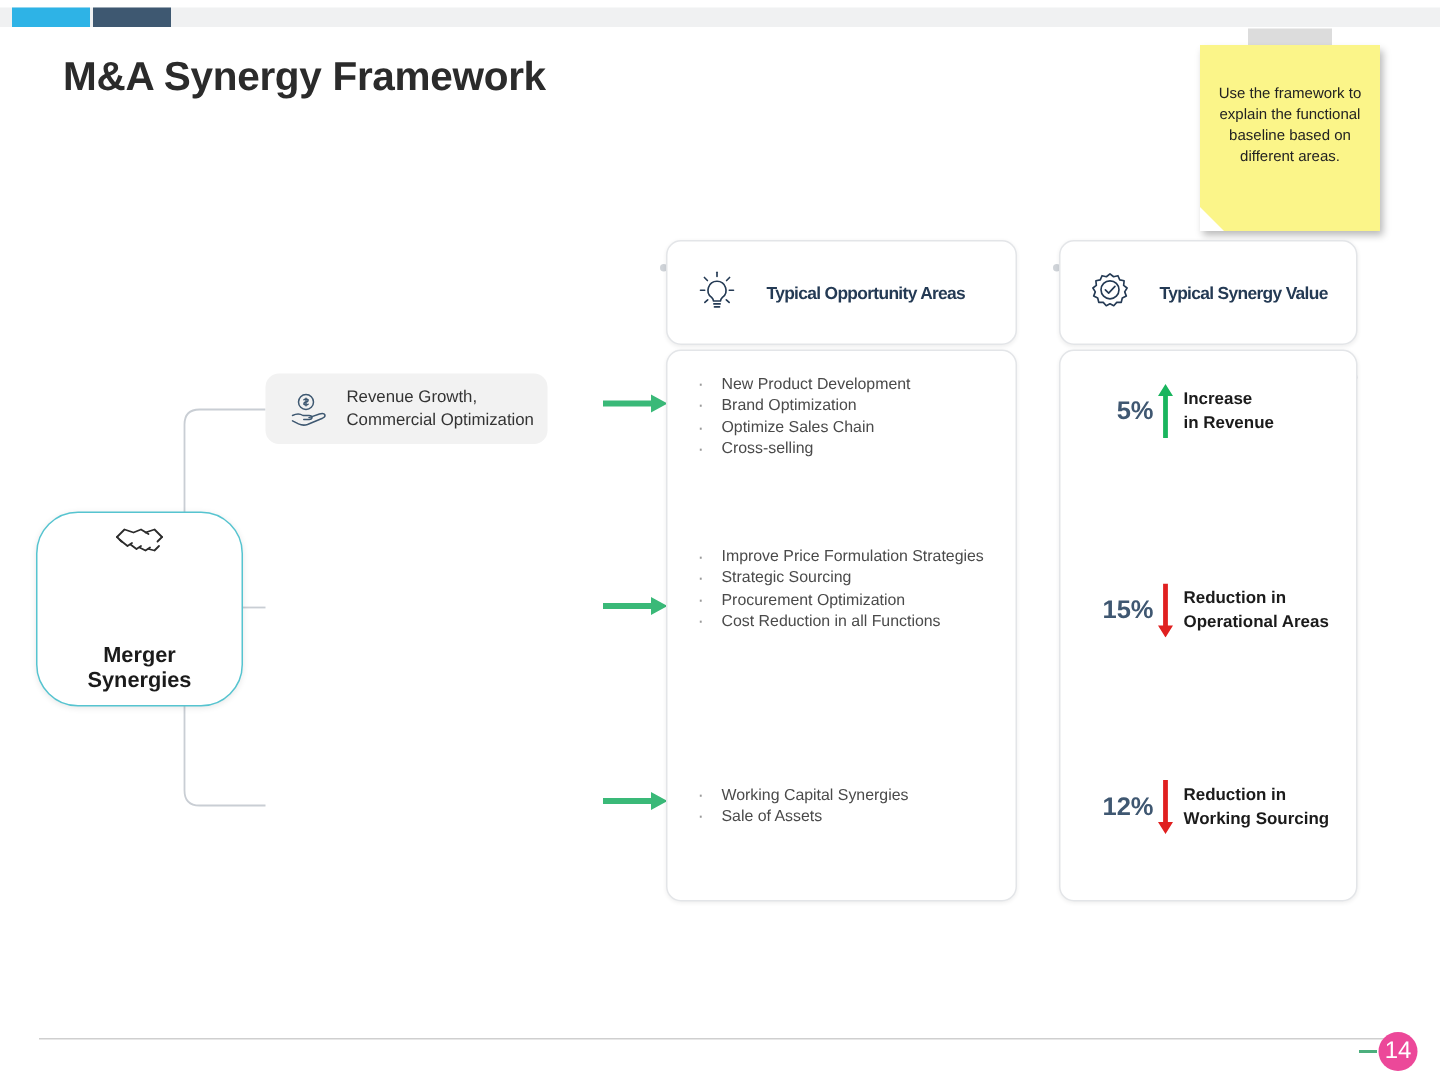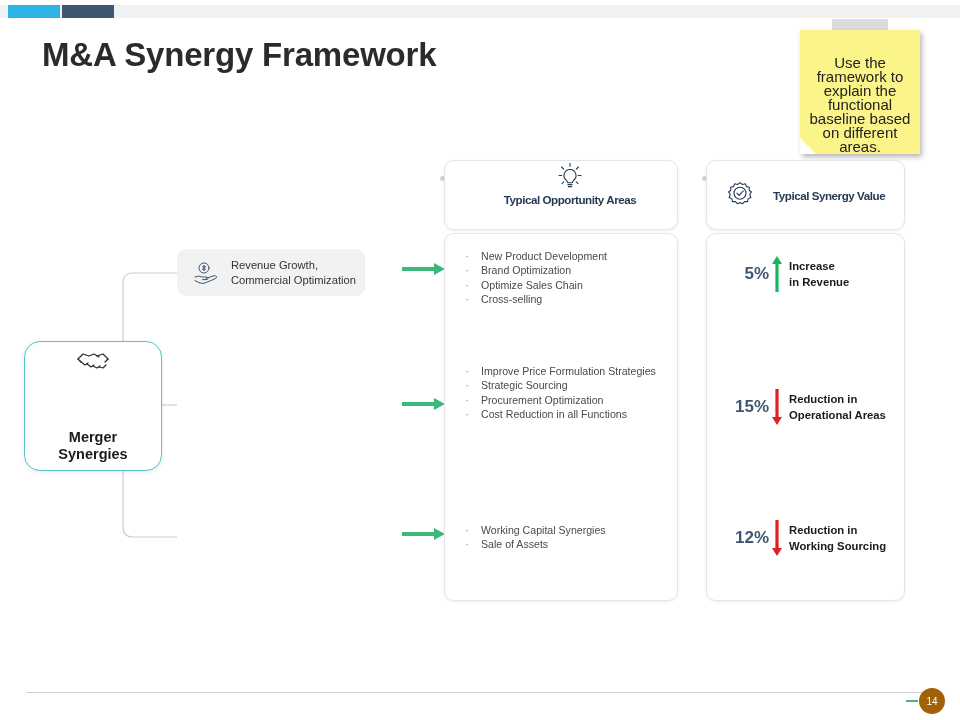--- a/index.html
+++ b/index.html
@@ -35,21 +35,21 @@
     position: absolute;
     left: 62px; top: 5px;
     width: 52px; height: 13px;
     background: #3e5871;
   }
 
   
   .slide-title {
     position: absolute;
     left: 42px; top: 36px;
-    font-size: 33px;
+    font-size: 27px;
     font-weight: 700;
     color: #2b2b2b;
     letter-spacing: -0.2px;
   }
 
   
   .sticky-wrap {
     position: absolute;
     left: 800px; top: 30px;
     width: 120px; height: 124px;
@@ -65,21 +65,21 @@
     left: 0; top: 0;
     width: 120px; height: 124px;
     background: #fbf589;
     box-shadow: 2px 3px 5px rgba(0,0,0,0.28);
   }
   .sticky-text {
     position: absolute;
     left: 6px; top: 26px;
     width: 108px;
     text-align: center;
-    font-size: 15px;
+    font-size: 10px;
     line-height: 14px;
     color: #222222;
   }
   .sticky-fold {
     position: absolute;
     left: 0px; bottom: 0px;
     width: 0; height: 0;
     border-left: 16px solid #ffffff;
     border-top: 16px solid transparent;
   }
@@ -91,21 +91,21 @@
     border-right: 15px solid transparent;
   }
 
   
   .merger-box {
     position: absolute;
     left: 24px; top: 341px;
     width: 136px; height: 128px;
     background: #ffffff;
     border: 1.6px solid #56c4d0;
-    border-radius: 16px;
+    border-radius: 28px;
     box-shadow: 0 1px 4px rgba(0,0,0,0.10);
     display: flex;
     flex-direction: column;
     align-items: center;
     justify-content: center;
     gap: 45px;
   }
   .merger-icon { margin-bottom: 8px; }
   .merger-label {
     text-align: center;
@@ -159,21 +159,21 @@
   
   .header-card {
     position: absolute;
     background: #ffffff;
     border: 1px solid #e3e5e8;
     border-radius: 10px;
     box-shadow: 0 1px 3px rgba(0,0,0,0.07);
     display: flex;
     align-items: center;
   }
-  #header-opportunity { left: 444px; top: 160px; width: 232px; height: 68px; flex-direction: column; }
+  #header-opportunity { left: 444px; top: 160px; width: 232px; height: 68px; }
   #header-synergy     { left: 706px; top: 160px; width: 197px; height: 68px; }
   .header-icon {
     margin-left: 18px;
     width: 30px;
     display: flex;
     align-items: center;
     justify-content: center;
   }
   .header-title {
     margin-left: 18px;
@@ -270,23 +270,23 @@
     width: 960px;
     text-align: center;
     font-size: 10px;
     color: #9a9a9a;
   }
   .page-badge {
     position: absolute;
     left: 919px; top: 688px;
     width: 26px; height: 26px;
     border-radius: 50%;
-    background: #a16207;
+    background: #ec4899;
     color: #ffffff;
-    font-size: 10px;
+    font-size: 16px;
     display: flex;
     align-items: center;
     justify-content: center;
   }
   .page-dash {
     position: absolute;
     left: 906px; top: 700px;
     width: 12px; height: 2px;
     background: #4caf7d;
   }

